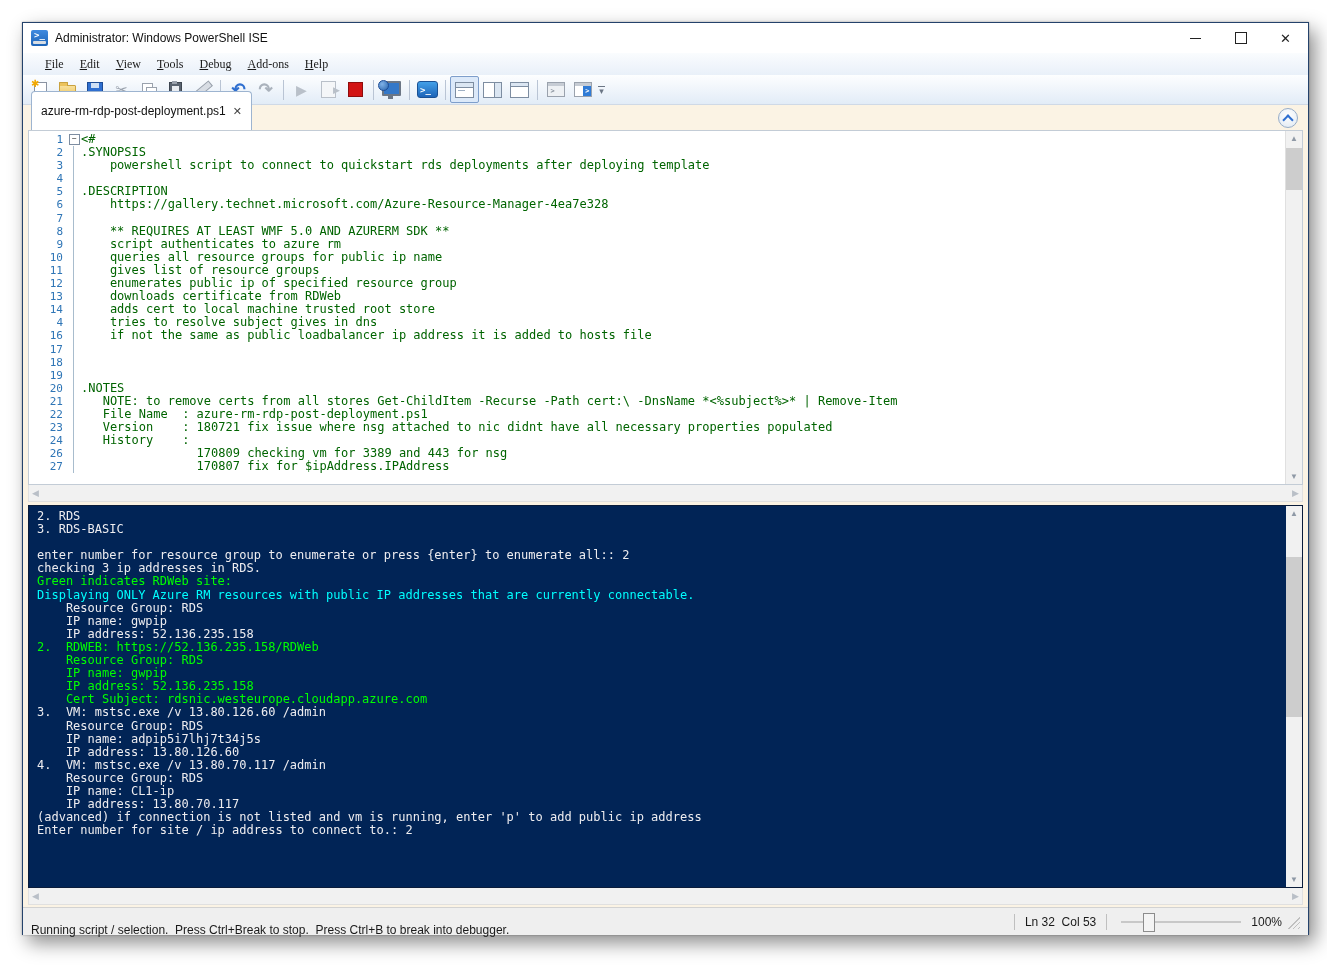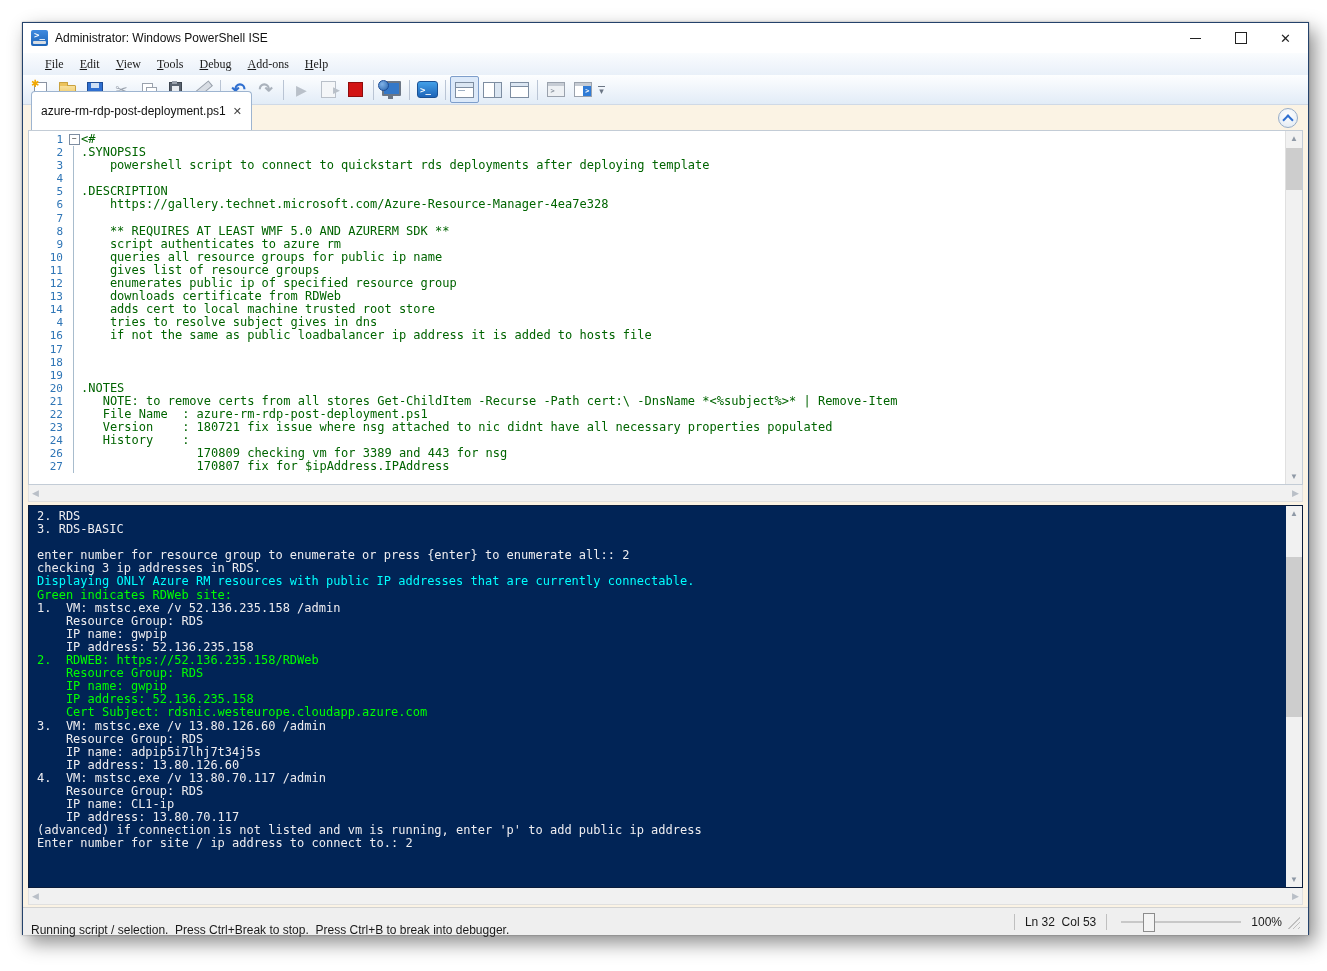--- a/index.html
+++ b/index.html
@@ -265,23 +265,22 @@
 
       <div class="gap"></div>
 
       <div class="console-pane">
         <div class="console-body">
             <div class="cline">2. RDS</div>
             <div class="cline">3. RDS-BASIC</div>
             <div class="cline"> </div>
             <div class="cline">enter number for resource group to enumerate or press {enter} to enumerate all:: 2</div>
             <div class="cline">checking 3 ip addresses in RDS.</div>
+            <div class="cline green">Green indicates RDWeb site:</div>
             <div class="cline cyan">Displaying ONLY Azure RM resources with public IP addresses that are currently connectable.</div>
-            <div class="cline green">Green indicates RDWeb site:</div>
-            <div class="cline">1.  VM: mstsc.exe /v 52.136.235.158 /admin</div>
             <div class="cline">    Resource Group: RDS</div>
             <div class="cline">    IP name: gwpip</div>
             <div class="cline">    IP address: 52.136.235.158</div>
             <div class="cline green">2.  RDWEB: https://52.136.235.158/RDWeb</div>
             <div class="cline green">    Resource Group: RDS</div>
             <div class="cline green">    IP name: gwpip</div>
             <div class="cline green">    IP address: 52.136.235.158</div>
             <div class="cline green">    Cert Subject: rdsnic.westeurope.cloudapp.azure.com</div>
             <div class="cline">3.  VM: mstsc.exe /v 13.80.126.60 /admin</div>
             <div class="cline">    Resource Group: RDS</div>

